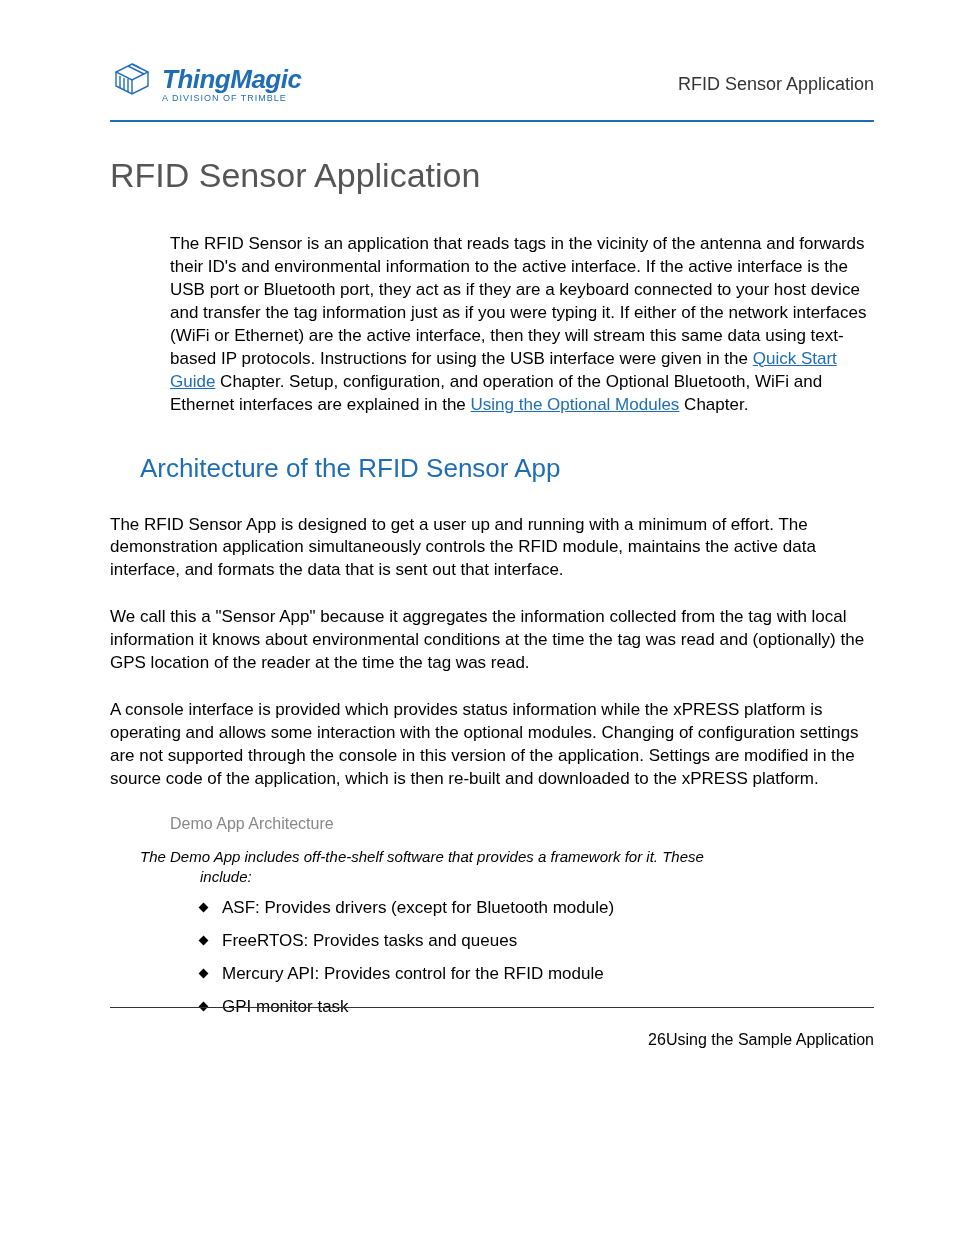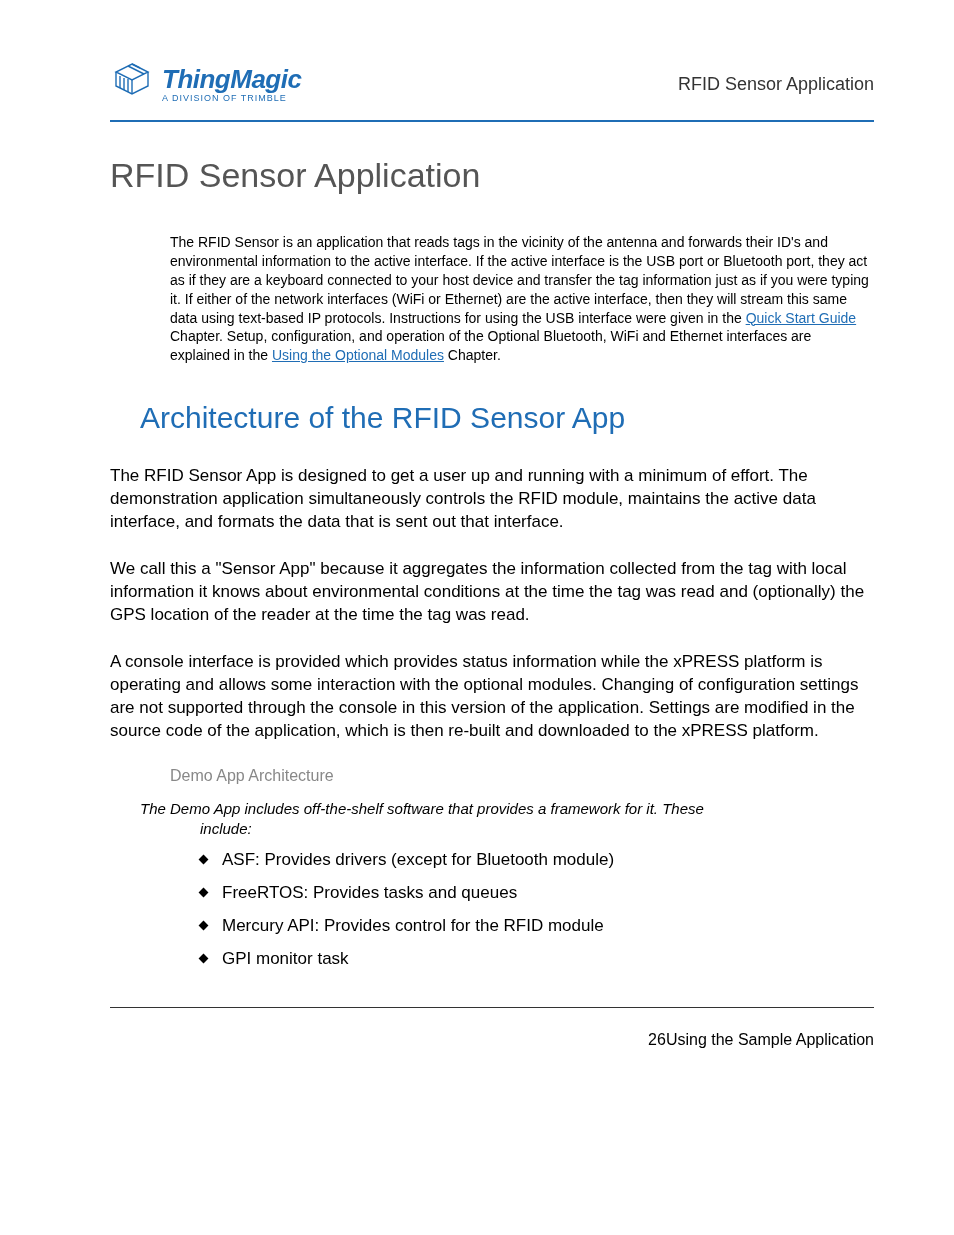--- a/index.html
+++ b/index.html
@@ -44,32 +44,32 @@
     color: #333;
   }
   h1.main-title {
     font-size: 34px;
     font-weight: normal;
     color: #555;
     margin-bottom: 38px;
   }
   .intro {
     margin-left: 60px;
-    font-size: 14px;
+    font-size: 17px;
     line-height: 1.35;
     color: #000;
     margin-bottom: 36px;
   }
   .link {
     color: #1f6db5;
     text-decoration: underline;
     cursor: pointer;
   }
   h2.section-title {
-    font-size: 30px;
+    font-size: 26px;
     font-weight: normal;
     color: #1f6db5;
     margin: 0 0 30px 30px;
   }
   p.body-p {
     font-size: 17px;
     line-height: 1.35;
     margin-bottom: 24px;
   }
   h3.sub-title {

